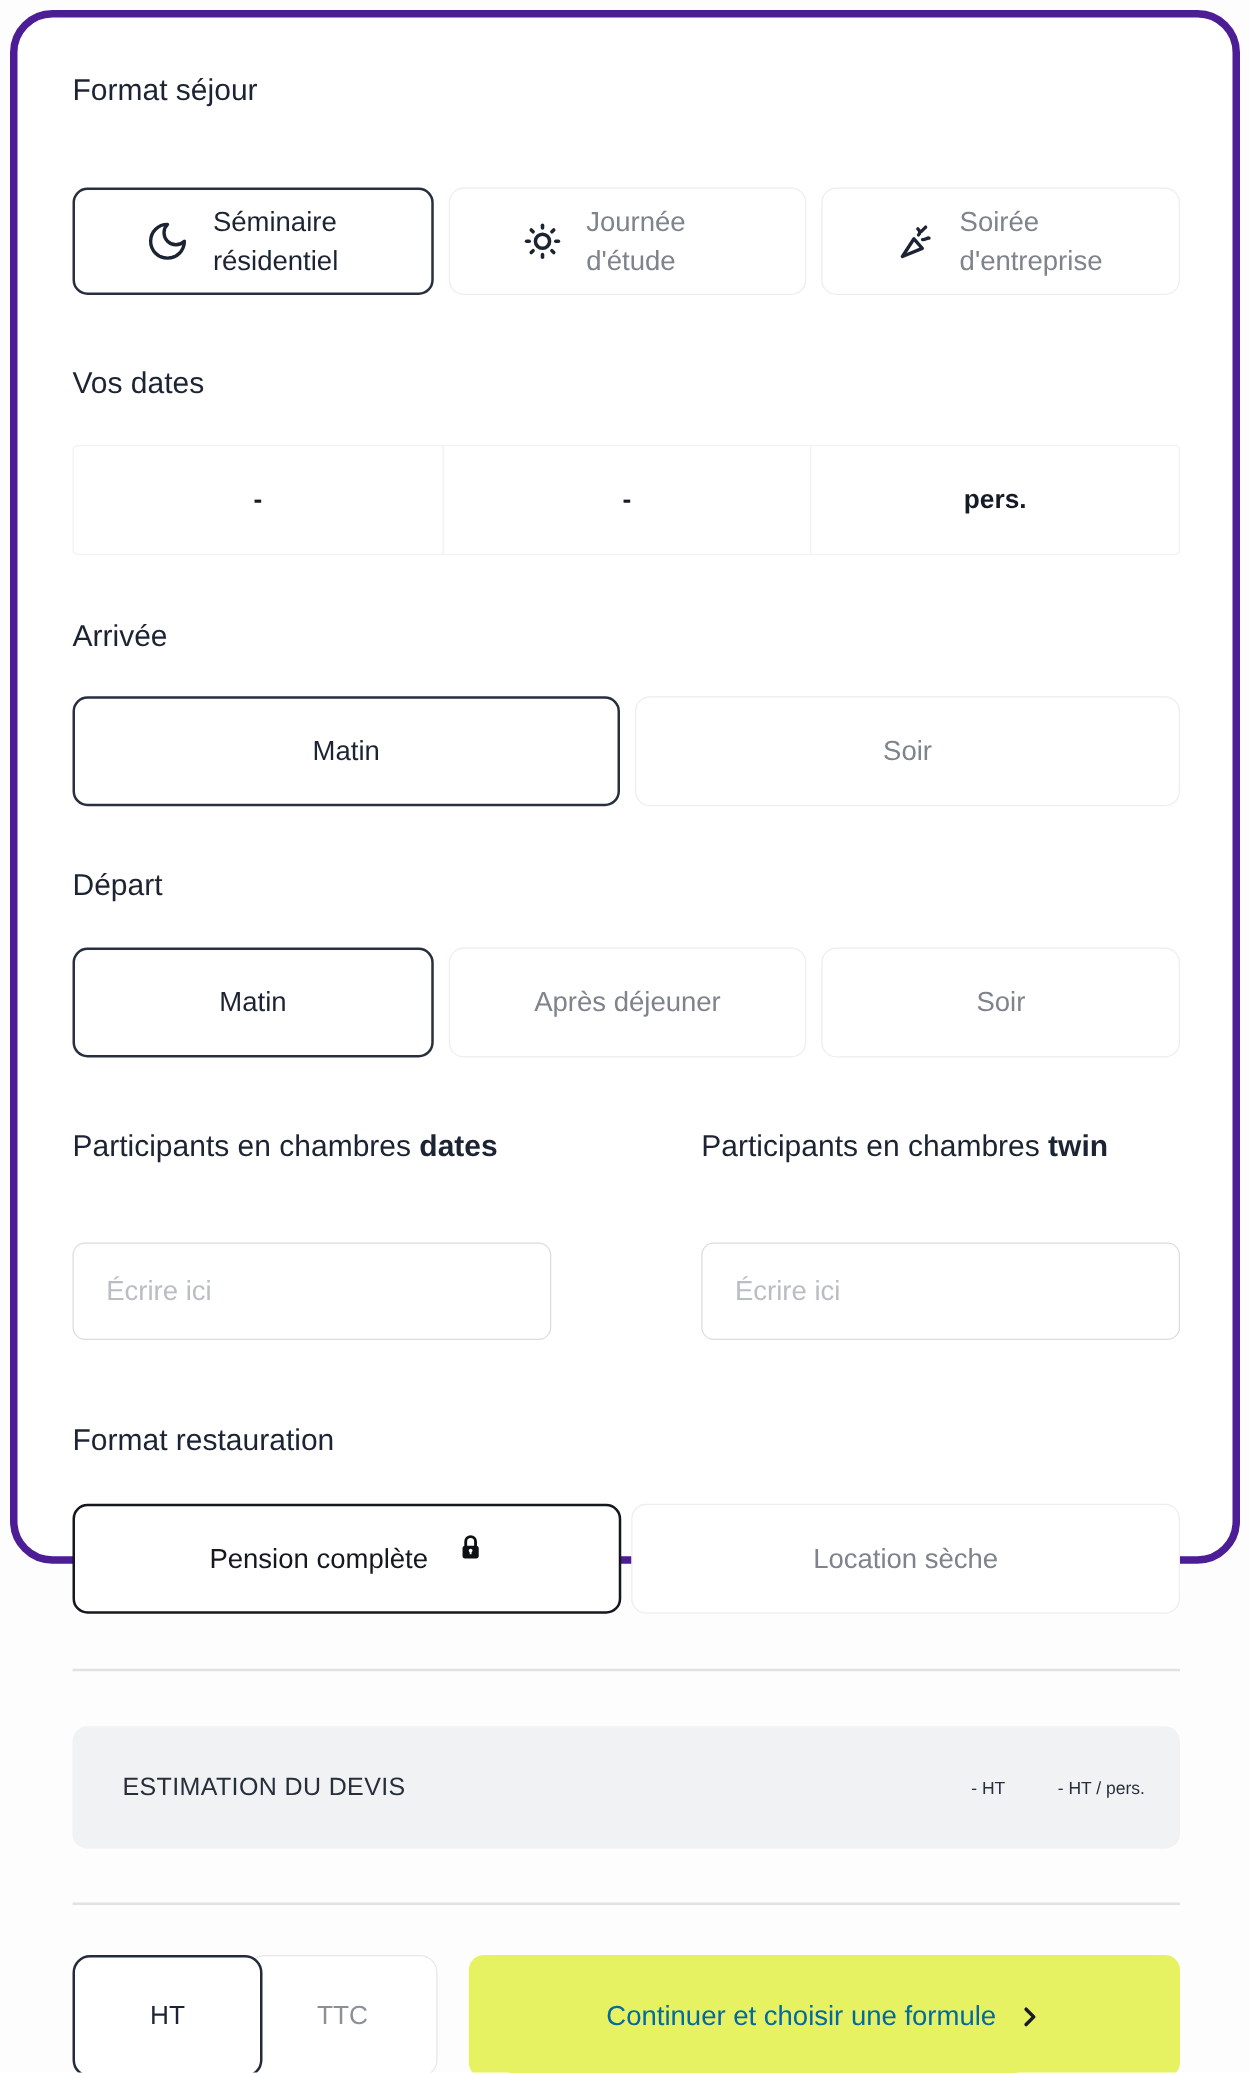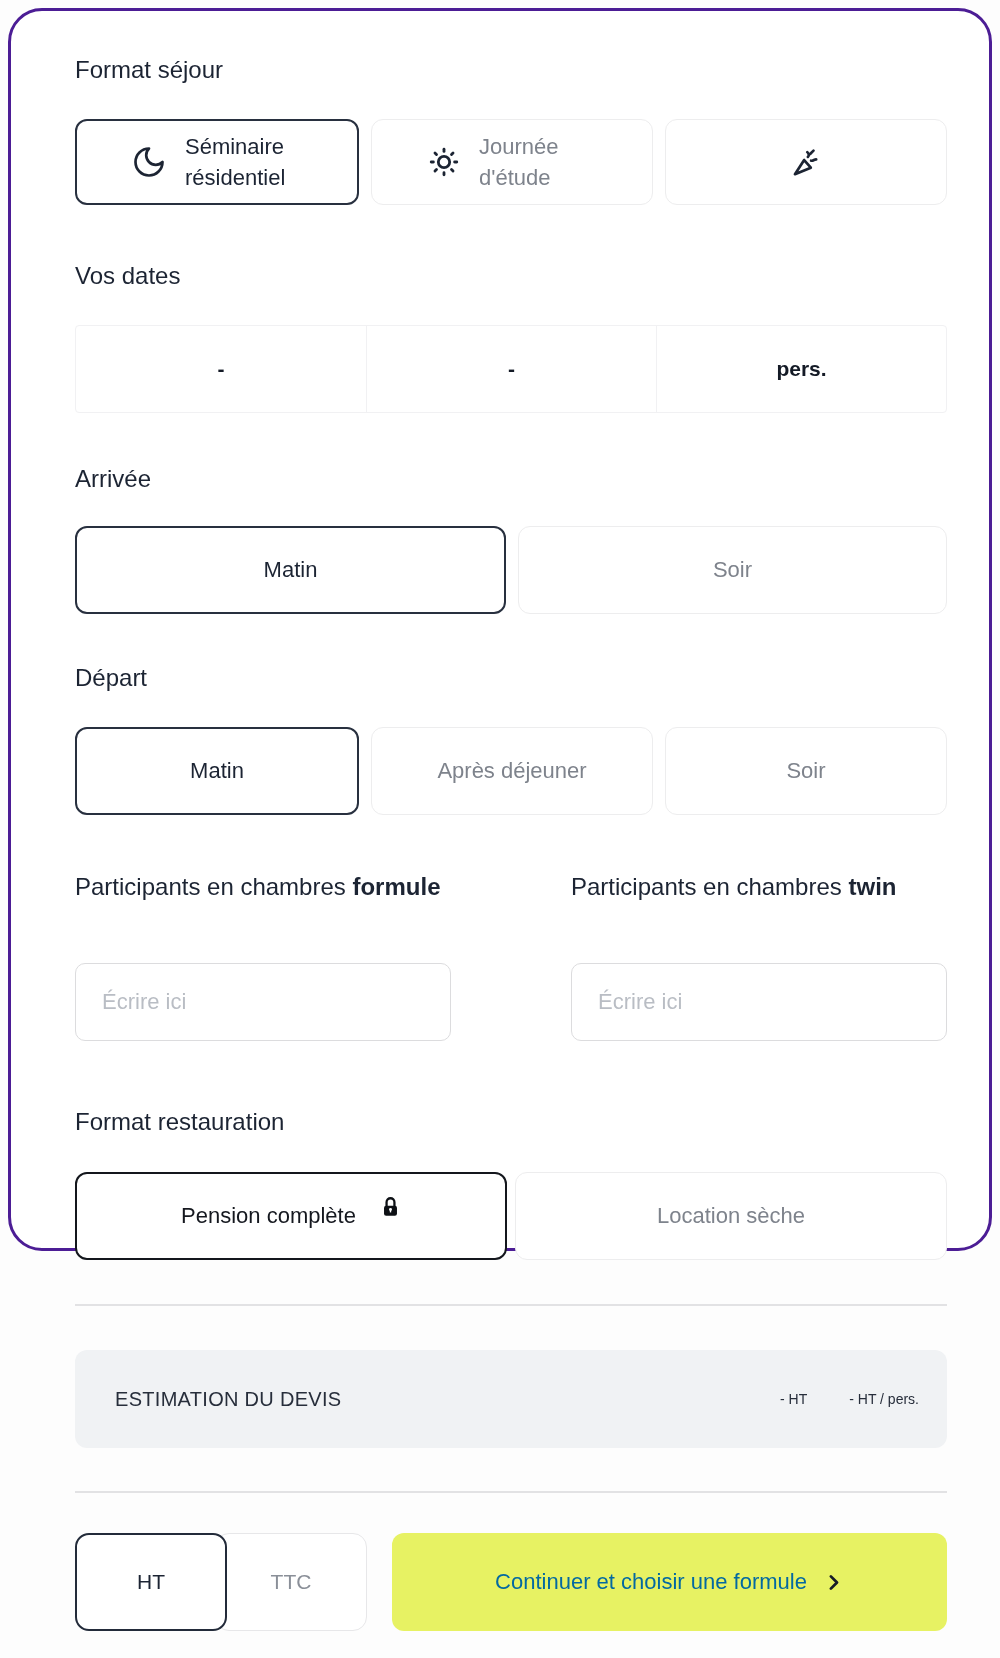--- a/index.html
+++ b/index.html
@@ -4,23 +4,23 @@
 <style>
   * { margin: 0; padding: 0; box-sizing: border-box; }
   html, body { background: #fdfdfd; font-family: "Liberation Sans", "DejaVu Sans", sans-serif; }
   body { width: 1000px; height: 1658px; overflow: hidden; }
 
   .card {
     margin: 8px;
     width: 984px;
     height: 1243px;
     background: #ffffff;
-    border: 3px solid #4c1d95;
+    border: 6px solid #4c1d95;
     border-radius: 34px;
-    padding: 44px 42px 44px 64px;
+    padding: 44px 42px 44px 44px;
   }
 
   .section-title {
     font-size: 24px;
     font-weight: 400;
     color: #1c2433;
     line-height: 30px;
   }
   .bold-word { font-weight: 700; }
 
@@ -40,21 +40,21 @@
     border: 1px solid #ededee;
     cursor: pointer;
     font-family: inherit;
   }
   .opt.selected {
     border: 2px solid #28303f;
     color: #1c2433;
     font-weight: 500;
   }
   .fmt-label { max-width: 118px; text-align: left; line-height: 31px; }
-  .fmt-row .opt { gap: 18px; }
+  .fmt-row .opt { gap: 18px; margin-top: 28px; }
 
   .mt-fmt-row { margin-top: 34px; }
   .mt-dates-title { margin-top: 56px; }
   .mt-dates-row { margin-top: 34px; }
   .mt-arrivee { margin-top: 51px; }
   .mt-arrivee-row { margin-top: 32px; }
   .mt-depart { margin-top: 49px; }
   .mt-depart-row { margin-top: 34px; }
   .mt-part-labels { margin-top: 57px; }
   .mt-part-inputs { margin-top: 61px; }
@@ -192,20 +192,21 @@
         </svg>
       <span class="fmt-label">Journée d'étude</span>
     </button>
     <button class="opt">
       <svg class="icon-svg" width="34" height="34" viewBox="0 0 24 24" fill="none" stroke="#1c2433" stroke-width="1.9" stroke-linecap="round" stroke-linejoin="round">
           <path d="M10.7 10.6 4.2 20.6 15.4 16 Z"></path>
           <path d="M13.3 8.4c1.3-1.2.5-2.5-.4-3.4"></path>
           <path d="M15.6 11.1c1.7.2 2.2-1 3.6-.9"></path>
           <path d="M14.9 6.4l2.4-2.4"></path>
         </svg>
+      <span class="fmt-label">Soirée d'entreprise</span>
     </button>
   </div>
 
   <div class="section-title mt-dates-title">Vos dates</div>
 
   <div class="dates-row mt-dates-row">
     <div class="date-cell">-</div>
     <div class="date-cell">-</div>
     <div class="date-cell">pers.</div>
   </div>
@@ -217,21 +218,21 @@
   </div>
 
   <div class="section-title mt-depart">Départ</div>
   <div class="opt-row arr-row mt-depart-row">
     <button class="opt selected">Matin</button>
     <button class="opt">Après déjeuner</button>
     <button class="opt">Soir</button>
   </div>
 
   <div class="part-grid mt-part-labels">
-    <div class="section-title"><span>Participants en chambres </span><span class="bold-word">formule</span></div>
+    <div class="section-title"><span>Participants en chambres </span><span class="bold-word">dates</span></div>
     <div class="section-title"><span>Participants en chambres </span><span class="bold-word">twin</span></div>
   </div>
 
   <div class="part-grid mt-part-inputs">
     <input class="part-input" type="text" placeholder="Écrire ici" style="">
     <input class="part-input" type="text" placeholder="Écrire ici" style="">
   </div>
 
   <div class="section-title mt-resto">Format restauration</div>
   <div class="resto-row mt-resto-row">

